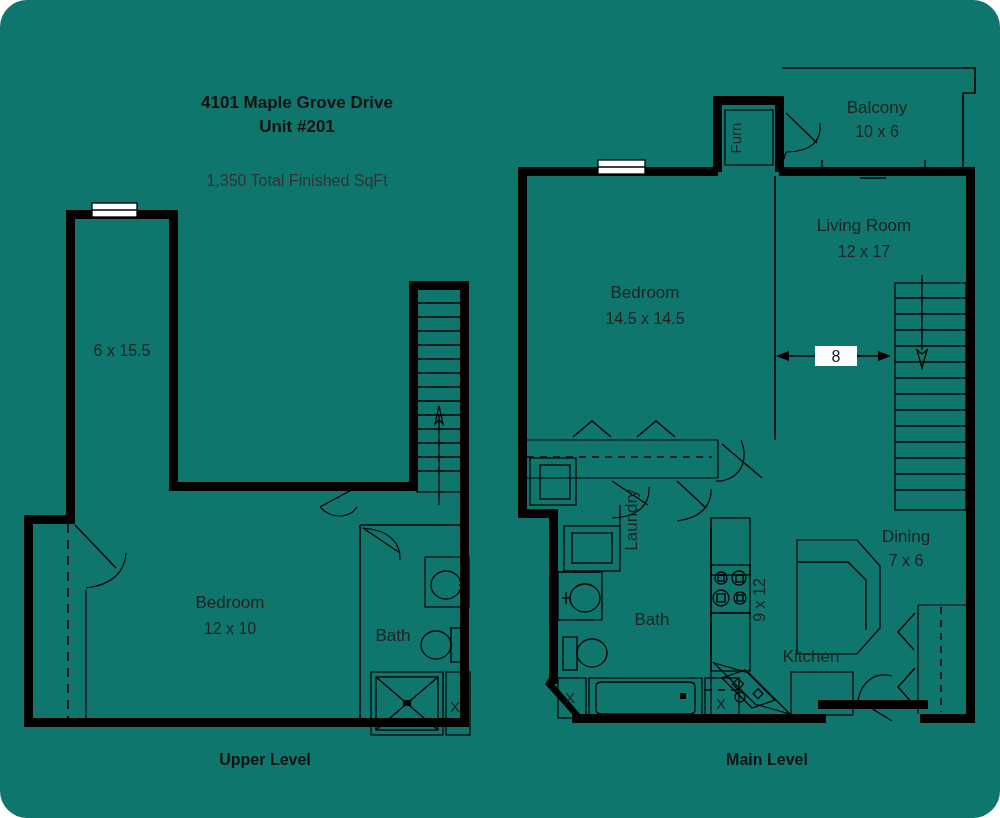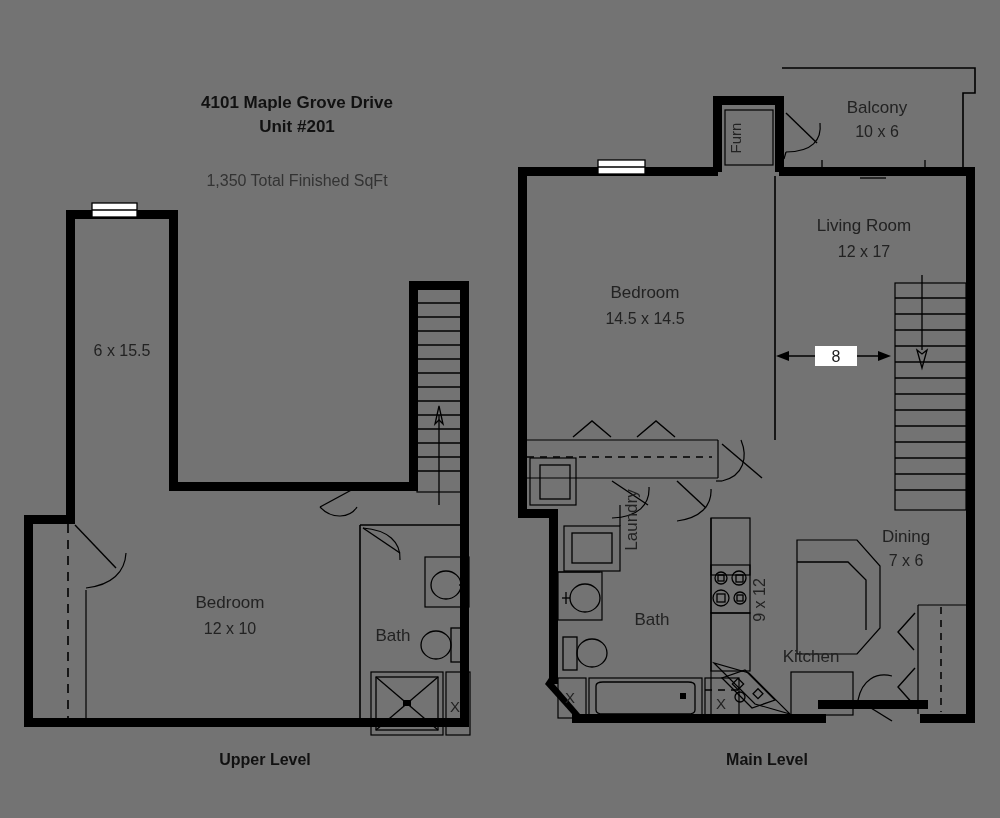--- a/index.html
+++ b/index.html
@@ -8,22 +8,23 @@
     padding: 0;
     background: #ffffff;
   }
   body {
     font-family: "Liberation Sans", sans-serif;
   }
   #plan-root {
     position: relative;
     width: 1000px;
     height: 818px;
-    background: #737373;
+    background: #0f766e;
     overflow: hidden;
+    border-radius: 27px;
   }
   svg.plan-svg {
     position: absolute;
     left: 0;
     top: 0;
     width: 1000px;
     height: 818px;
     display: block;
   }
   

